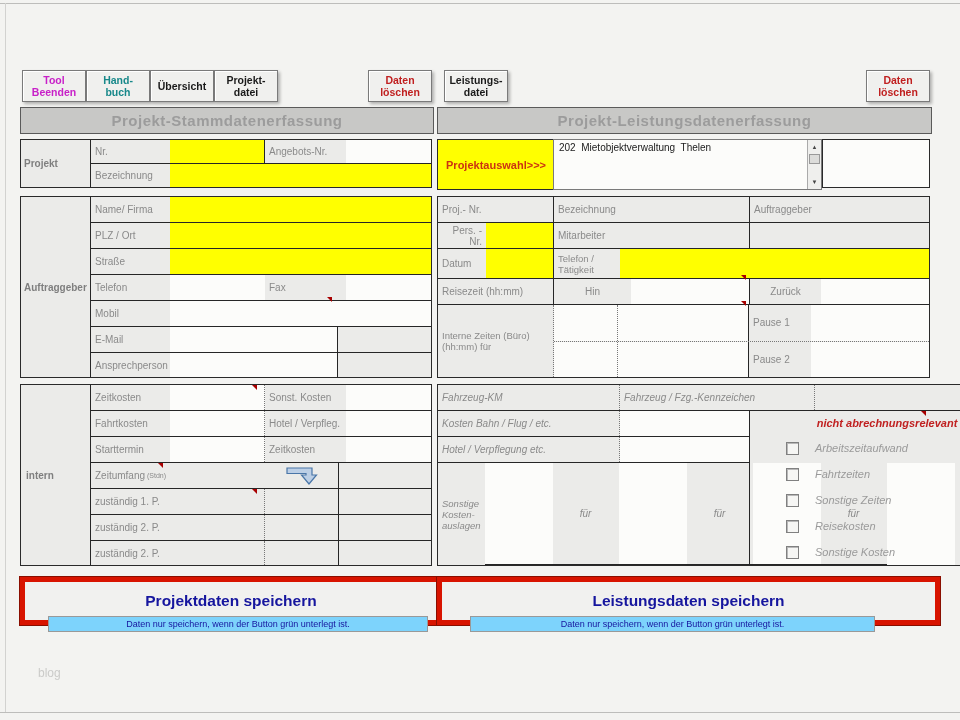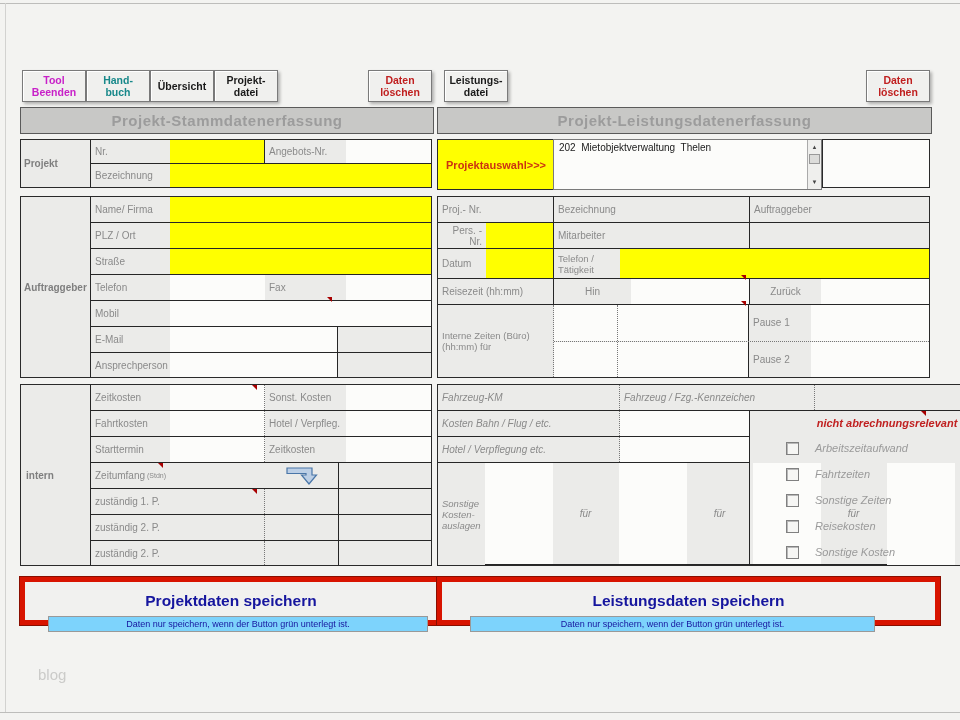--- a/index.html
+++ b/index.html
@@ -33,21 +33,21 @@
        box-shadow:0 0 0 1px #8a0e00;display:flex;align-items:center;justify-content:center;
        color:#16169e;font-weight:bold;font-size:15.5px;cursor:pointer;}
   .notebar{position:absolute;height:14px;background:#7dd3fc;border:1px solid #999;
        display:flex;align-items:center;justify-content:center;color:#16169e;font-size:9px;}
   .rtri{position:absolute;width:0;height:0;border-top:5px solid #a80000;border-left:5px solid transparent;}
   .cb{width:11px;height:11px;background:#f6f6f4;border:1px solid #808080;
       box-shadow:inset 1px 1px 0 #b8b8b8;display:inline-block;cursor:pointer;}
   .cbrow{display:flex;align-items:center;flex:1;padding-left:36px;gap:16px;}
   .cblbl{color:#9a9a9a;font-size:11px;}
   .frameline{position:absolute;background:#bdbdbb;}
-  .watermark{position:absolute;color:#cbcbc9;font-size:15px;}
+  .watermark{position:absolute;color:#cbcbc9;font-size:12px;}
   .listbox{position:absolute;background:#fcfcfa;border:1px solid #7a7a7a;}
   .lb-item{position:absolute;top:2px;left:5px;font-size:10px;color:#1a1a1a;white-space:pre;}
   .sb{position:absolute;top:0;bottom:0;right:0;width:13px;background:#efefed;border-left:1px solid #aaa;}
   .sb-arrow{position:absolute;left:0;width:13px;text-align:center;font-size:6px;color:#444;cursor:pointer;line-height:10px;}
   .sb-thumb{position:absolute;left:1px;top:14px;width:9px;height:8px;background:#dcdcda;border:1px solid #999;cursor:pointer;}
   .auswahl{position:absolute;background:#ffff00;border:1px solid #2a2a2a;display:flex;align-items:center;justify-content:center;
       color:#cc3311;font-weight:bold;font-size:11px;cursor:pointer;}
   .redtitle{color:#c02020;font-weight:bold;font-size:11px;text-align:center;}
   .unit{font-size:7px;margin-left:2px;}
 </style>

